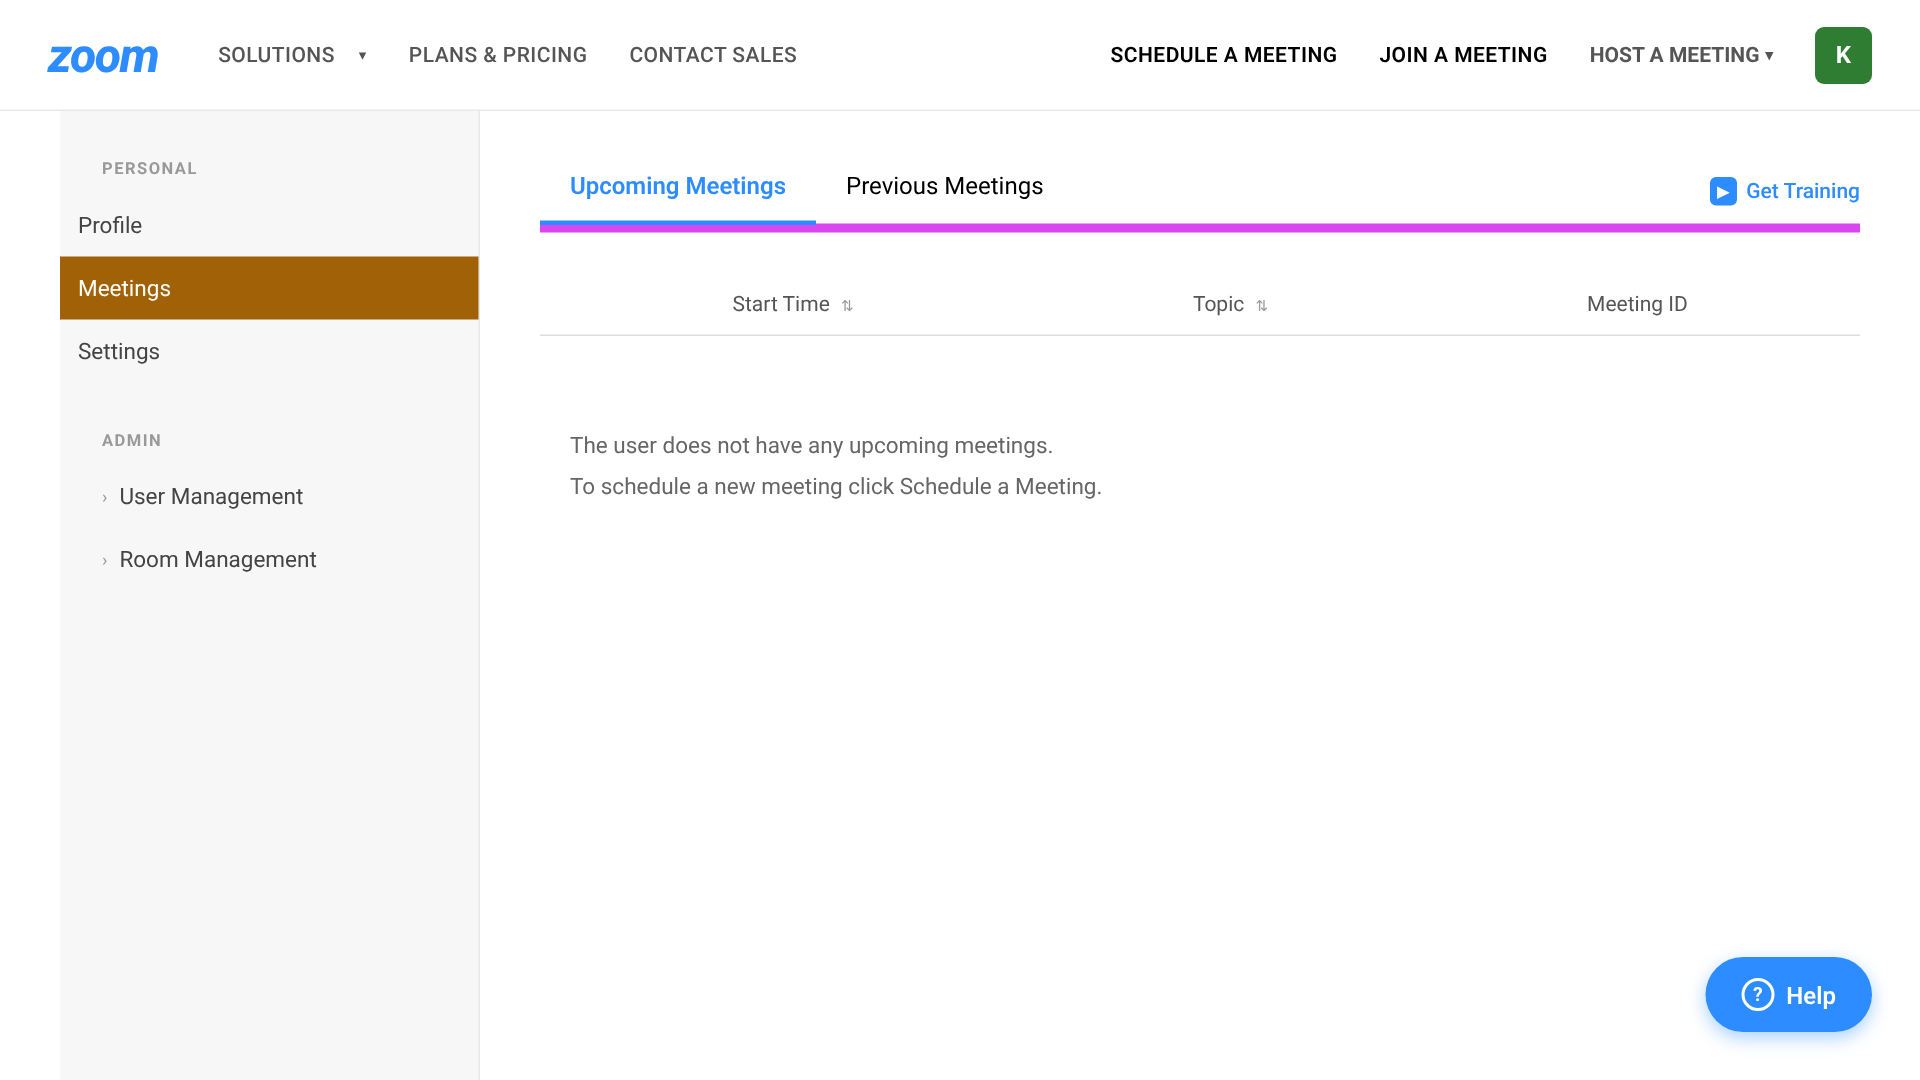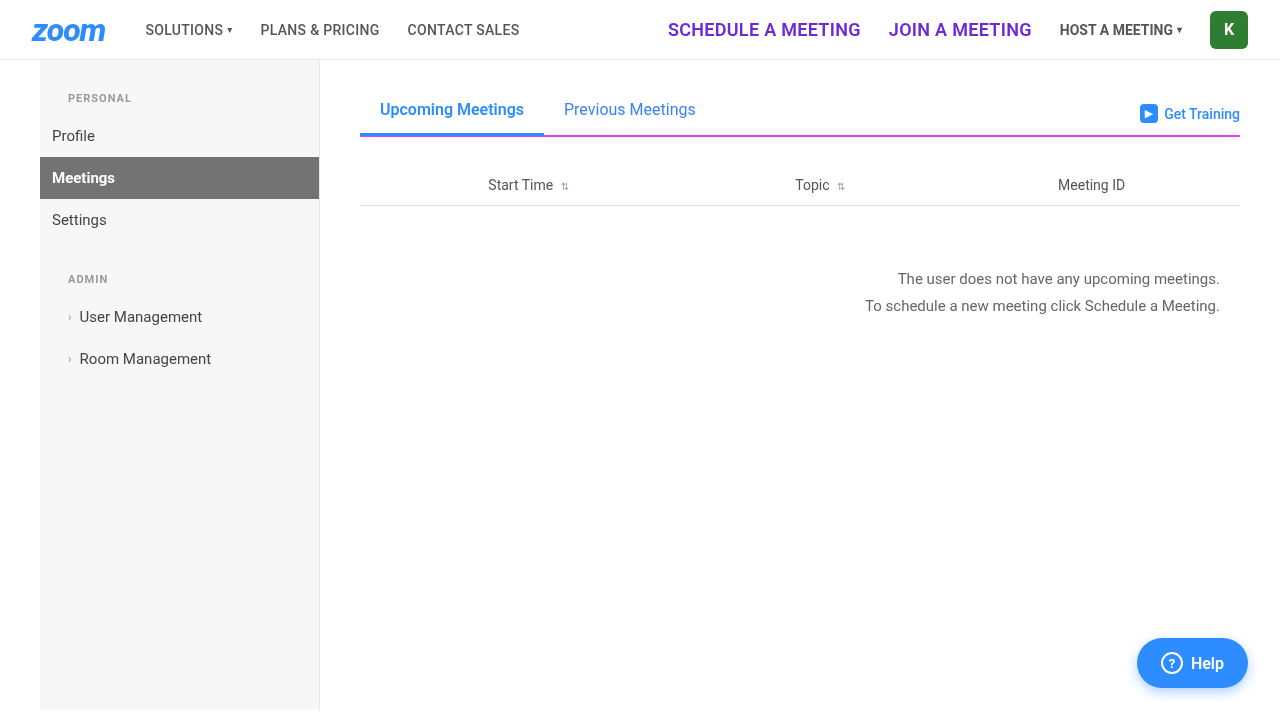--- a/index.html
+++ b/index.html
@@ -3,21 +3,21 @@
   <meta charset="utf-8">
   <style>
     * { margin: 0; padding: 0; box-sizing: border-box; }
     body { font-family: -apple-system, BlinkMacSystemFont, 'Segoe UI', Roboto, sans-serif; background: #fff; color: #333; width: 1280px; height: 720px; overflow: hidden; }
 
     
     .header {
       display: flex;
       align-items: center;
       padding: 0 32px;
-      height: 60px;
+      height: 74px;
       border-bottom: 1px solid #e8e8e8;
       background: #fff;
     }
     .logo {
       font-size: 32px;
       font-weight: 800;
       color: #2D8CFF;
       letter-spacing: -1px;
       margin-right: 40px;
       font-style: italic;
@@ -27,33 +27,33 @@
       align-items: center;
       gap: 28px;
       flex: 1;
     }
     .nav-item {
       font-size: 14px;
       color: #555;
       cursor: pointer;
       display: flex;
       align-items: center;
-      gap: 4px;
+      gap: 16px;
       text-transform: uppercase;
       letter-spacing: 0.3px;
       font-weight: 500;
     }
     .nav-right {
       display: flex;
       align-items: center;
       gap: 28px;
     }
     .nav-link-blue {
-      font-size: 18px;
-      color: #6d28d9;
+      font-size: 14px;
+      color: #000000;
       cursor: pointer;
       font-weight: 600;
       text-transform: uppercase;
       letter-spacing: 0.3px;
     }
     .host-btn {
       display: flex;
       align-items: center;
       gap: 4px;
       font-size: 14px;
@@ -107,23 +107,23 @@
       text-transform: uppercase;
     }
     .sidebar-item {
       padding: 12px 12px;
       font-size: 15px;
       color: #444;
       cursor: pointer;
       display: block;
     }
     .sidebar-item.active {
-      background: #737373;
-      color: #fff;
-      font-weight: 700;
+      background: #a16207;
+      color: #fff;
+      font-weight: 400;
     }
     .sidebar-admin-section {
       margin-top: 32px;
     }
     .sidebar-expandable {
       display: flex;
       align-items: center;
       gap: 8px;
       padding: 12px 28px;
       font-size: 15px;
@@ -140,29 +140,29 @@
       flex: 1;
       padding: 28px 40px;
       overflow-y: auto;
       background: #fff;
     }
 
     
     .tabs-row {
       display: flex;
       align-items: flex-end;
-      border-bottom: 2px solid #d946ef;
+      border-bottom: 6px solid #d946ef;
       margin-bottom: 28px;
       position: relative;
     }
     .tab {
       padding: 12px 20px 14px;
       font-size: 16px;
       cursor: pointer;
-      color: #3b82f6;
+      color: #000000;
       border-bottom: 3px solid transparent;
       margin-bottom: -1px;
       white-space: nowrap;
     }
     .tab.active {
       color: #2D8CFF;
       border-bottom: 3px solid #2D8CFF;
       font-weight: 600;
     }
     .get-training {
@@ -213,21 +213,21 @@
       font-size: 14px;
       color: #555;
       font-weight: 400;
     }
     .sort-icon {
       font-size: 10px;
       color: #999;
       margin-left: 4px;
     }
     .empty-state {
-      text-align: right;
+      text-align: left;
       padding: 60px 20px;
       color: #666;
       font-size: 15px;
       line-height: 1.8;
     }
 
     
     .help-btn {
       position: fixed;
       bottom: 32px;

